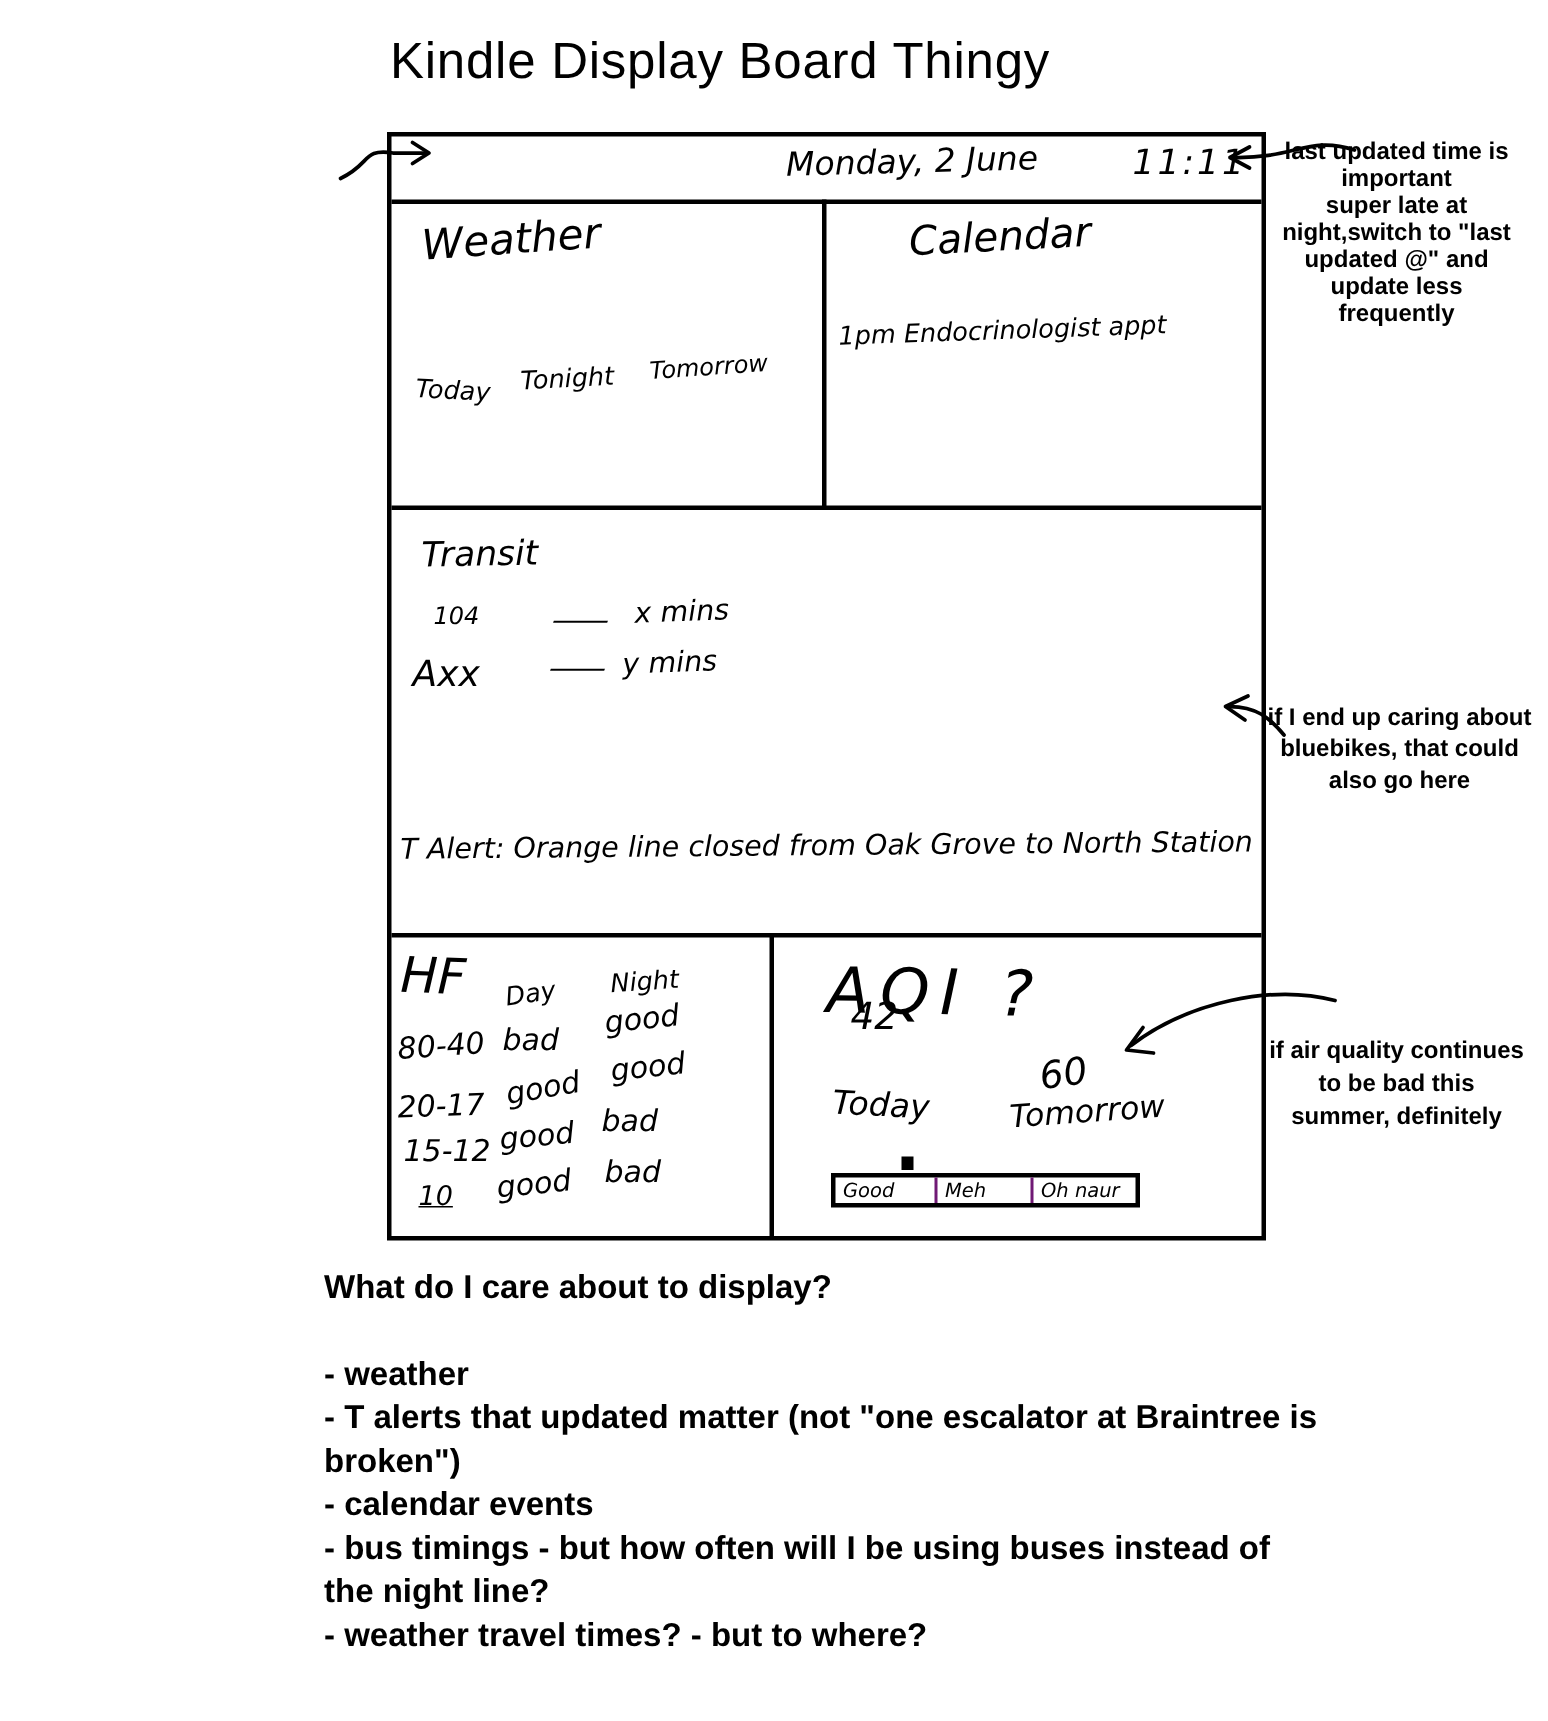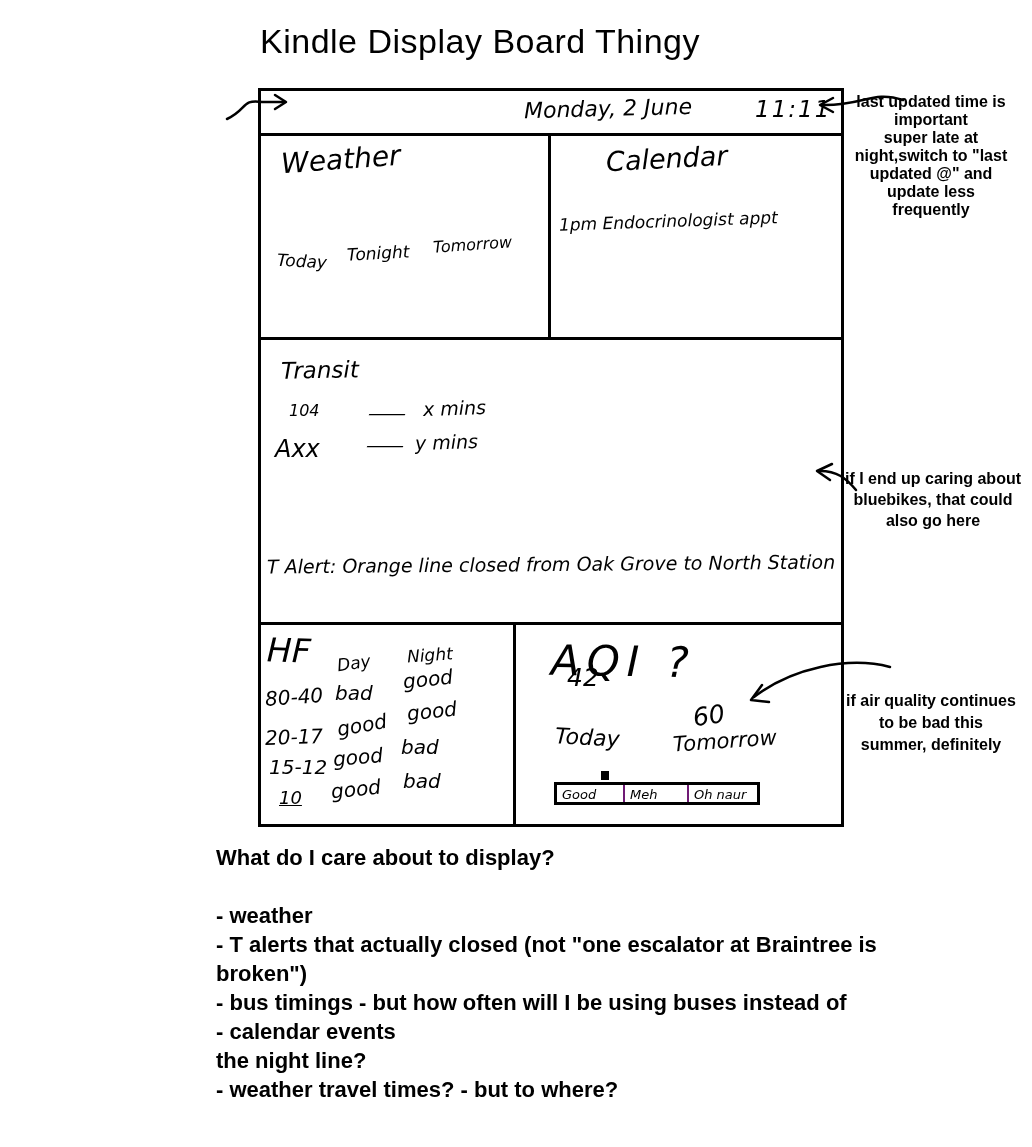--- a/index.html
+++ b/index.html
@@ -119,21 +119,21 @@
     <path d="M856,490 C846,478 837,471 820,471"></path>
     <path d="M832,464 L817,471 L830,480"></path>
     <path d="M890,667 C848,656 792,668 754,697"></path>
     <path d="M762,685 L751,700 L769,702"></path>
   </svg>
 
   <div class="notes">
     <div class="nline">What do I care about to display?</div>
     <div class="nline"></div>
     <div class="nline">- weather</div>
-    <div class="nline">- T alerts that actually closed (not "one escalator at Braintree is</div>
+    <div class="nline">- T alerts that updated matter (not "one escalator at Braintree is</div>
     <div class="nline">broken")</div>
+    <div class="nline">- calendar events</div>
     <div class="nline">- bus timings - but how often will I be using buses instead of</div>
-    <div class="nline">- calendar events</div>
     <div class="nline">the night line?</div>
     <div class="nline">- weather travel times? - but to where?</div>
   </div>
 
 </div>
 
 </body></html>

